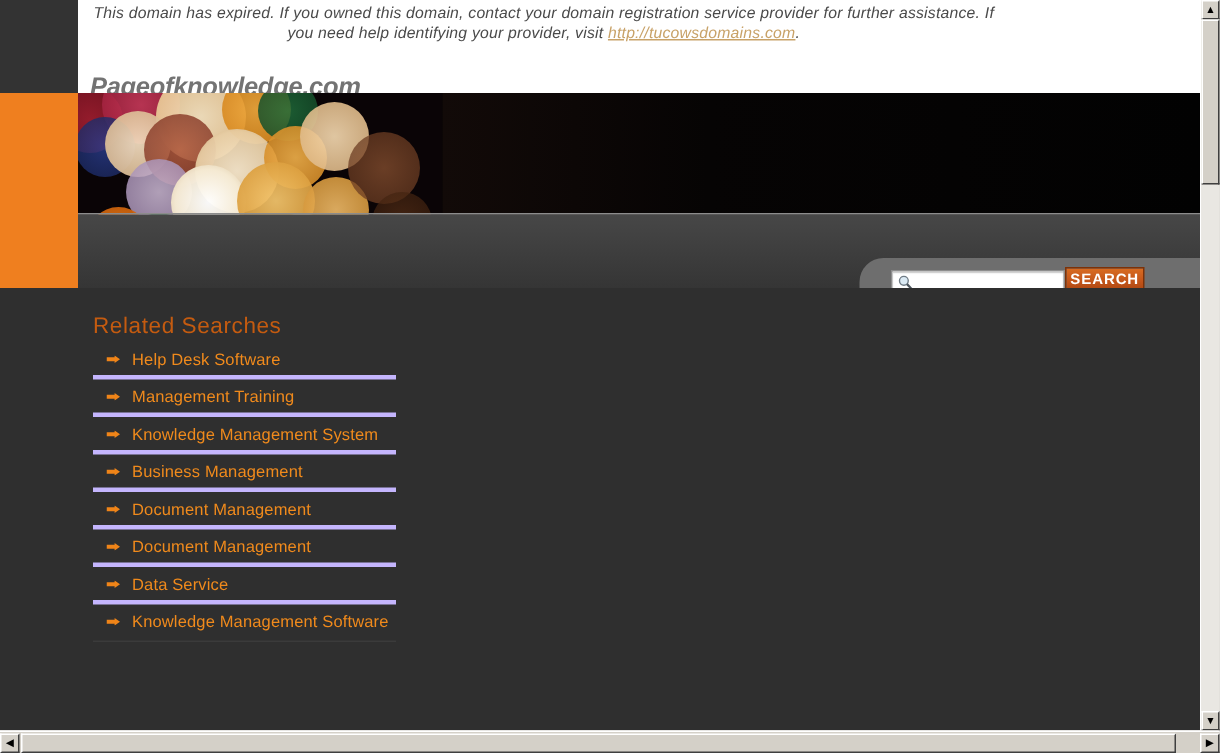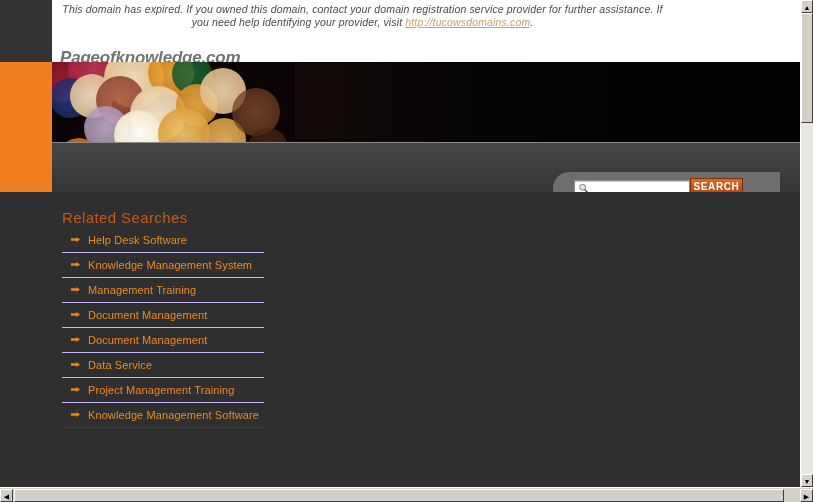--- a/index.html
+++ b/index.html
@@ -103,21 +103,21 @@
   }
   
   .bokeh {
     position: absolute;
     border-radius: 50%;
   }
 
   
   #search-panel {
     position: absolute;
-    left: 553px;
+    left: 573px;
     top: 110px;
     width: 227px;
     height: 32px;
     background: #6e6e6e;
     border-top-left-radius: 16px;
     z-index: 8;
     text-decoration: underline;
   }
   #search-input-wrap {
     position: absolute;
@@ -194,21 +194,21 @@
 
   #links {
     position: absolute;
     left: 62px;
     top: 36px;
     width: 202px;
   }
   .link-row {
     position: relative;
     height: 25px;
-    border-bottom: 1px solid #c4b5fd;
+    border-bottom: 3px solid #c4b5fd;
     padding-left: 26px;
     box-sizing: border-box;
   }
   .link-row:last-child { border-bottom: 1px solid #3b3b3b; }
   .bullet {
     position: absolute;
     left: 9px;
     top: 9px;
     width: 9px;
     height: 5px;
@@ -375,31 +375,37 @@
           <svg class="bullet" viewBox="0 0 9 5">
               <path d="M0 1.2 L5.4 1.2 L5.4 0 L9 2.5 L5.4 5 L5.4 3.8 L0 3.8 Z" fill="#ef8418"></path>
             </svg>
           <a href="#">Help Desk Software</a>
         </div>
 
         <div class="link-row">
           <svg class="bullet" viewBox="0 0 9 5">
               <path d="M0 1.2 L5.4 1.2 L5.4 0 L9 2.5 L5.4 5 L5.4 3.8 L0 3.8 Z" fill="#ef8418"></path>
             </svg>
+          <a href="#">Management Training</a>
+        </div>
+
+        <div class="link-row">
+          <svg class="bullet" viewBox="0 0 9 5">
+              <path d="M0 1.2 L5.4 1.2 L5.4 0 L9 2.5 L5.4 5 L5.4 3.8 L0 3.8 Z" fill="#ef8418"></path>
+            </svg>
           <a href="#">Knowledge Management System</a>
         </div>
 
-        <div class="link-row">
-          <svg class="bullet" viewBox="0 0 9 5">
-              <path d="M0 1.2 L5.4 1.2 L5.4 0 L9 2.5 L5.4 5 L5.4 3.8 L0 3.8 Z" fill="#ef8418"></path>
-            </svg>
-          <a href="#">Management Training</a>
-        </div>
-
-
+
+        <div class="link-row">
+          <svg class="bullet" viewBox="0 0 9 5">
+              <path d="M0 1.2 L5.4 1.2 L5.4 0 L9 2.5 L5.4 5 L5.4 3.8 L0 3.8 Z" fill="#ef8418"></path>
+            </svg>
+          <a href="#">Business Management</a>
+        </div>
 
         <div class="link-row">
           <svg class="bullet" viewBox="0 0 9 5">
               <path d="M0 1.2 L5.4 1.2 L5.4 0 L9 2.5 L5.4 5 L5.4 3.8 L0 3.8 Z" fill="#ef8418"></path>
             </svg>
           <a href="#">Document Management</a>
         </div>
 
         <div class="link-row">
           <svg class="bullet" viewBox="0 0 9 5">
@@ -408,26 +414,20 @@
           <a href="#">Document Management</a>
         </div>
 
         <div class="link-row">
           <svg class="bullet" viewBox="0 0 9 5">
               <path d="M0 1.2 L5.4 1.2 L5.4 0 L9 2.5 L5.4 5 L5.4 3.8 L0 3.8 Z" fill="#ef8418"></path>
             </svg>
           <a href="#">Data Service</a>
         </div>
 
-        <div class="link-row">
-          <svg class="bullet" viewBox="0 0 9 5">
-              <path d="M0 1.2 L5.4 1.2 L5.4 0 L9 2.5 L5.4 5 L5.4 3.8 L0 3.8 Z" fill="#ef8418"></path>
-            </svg>
-          <a href="#">Project Management Training</a>
-        </div>
 
         <div class="link-row">
           <svg class="bullet" viewBox="0 0 9 5">
               <path d="M0 1.2 L5.4 1.2 L5.4 0 L9 2.5 L5.4 5 L5.4 3.8 L0 3.8 Z" fill="#ef8418"></path>
             </svg>
           <a href="#">Knowledge Management Software</a>
         </div>
 
       </div>
     </div>

